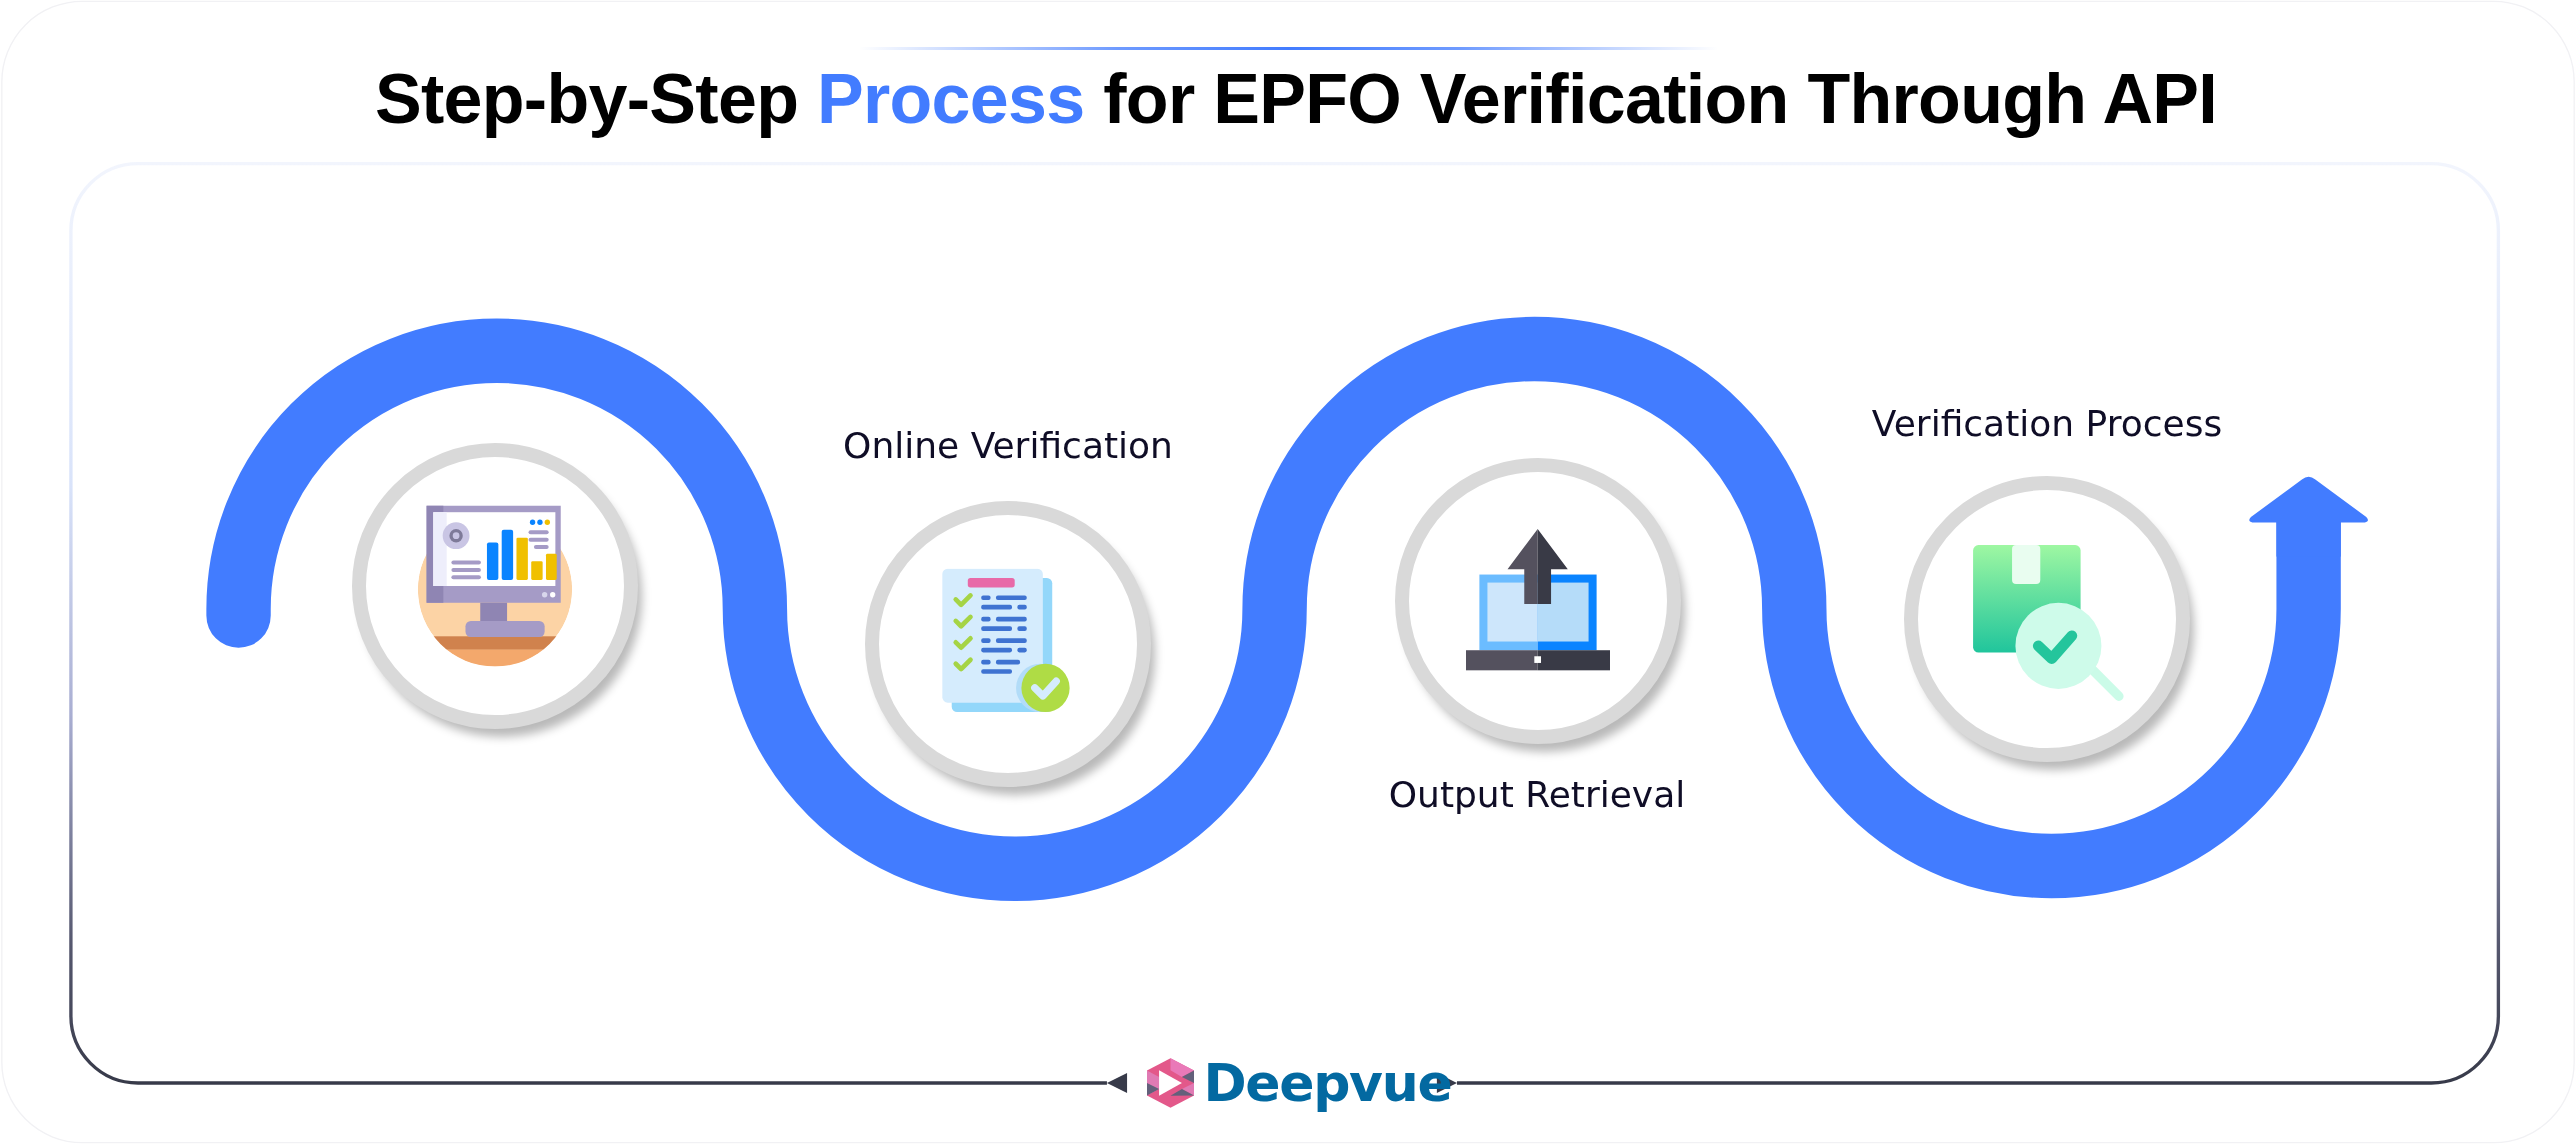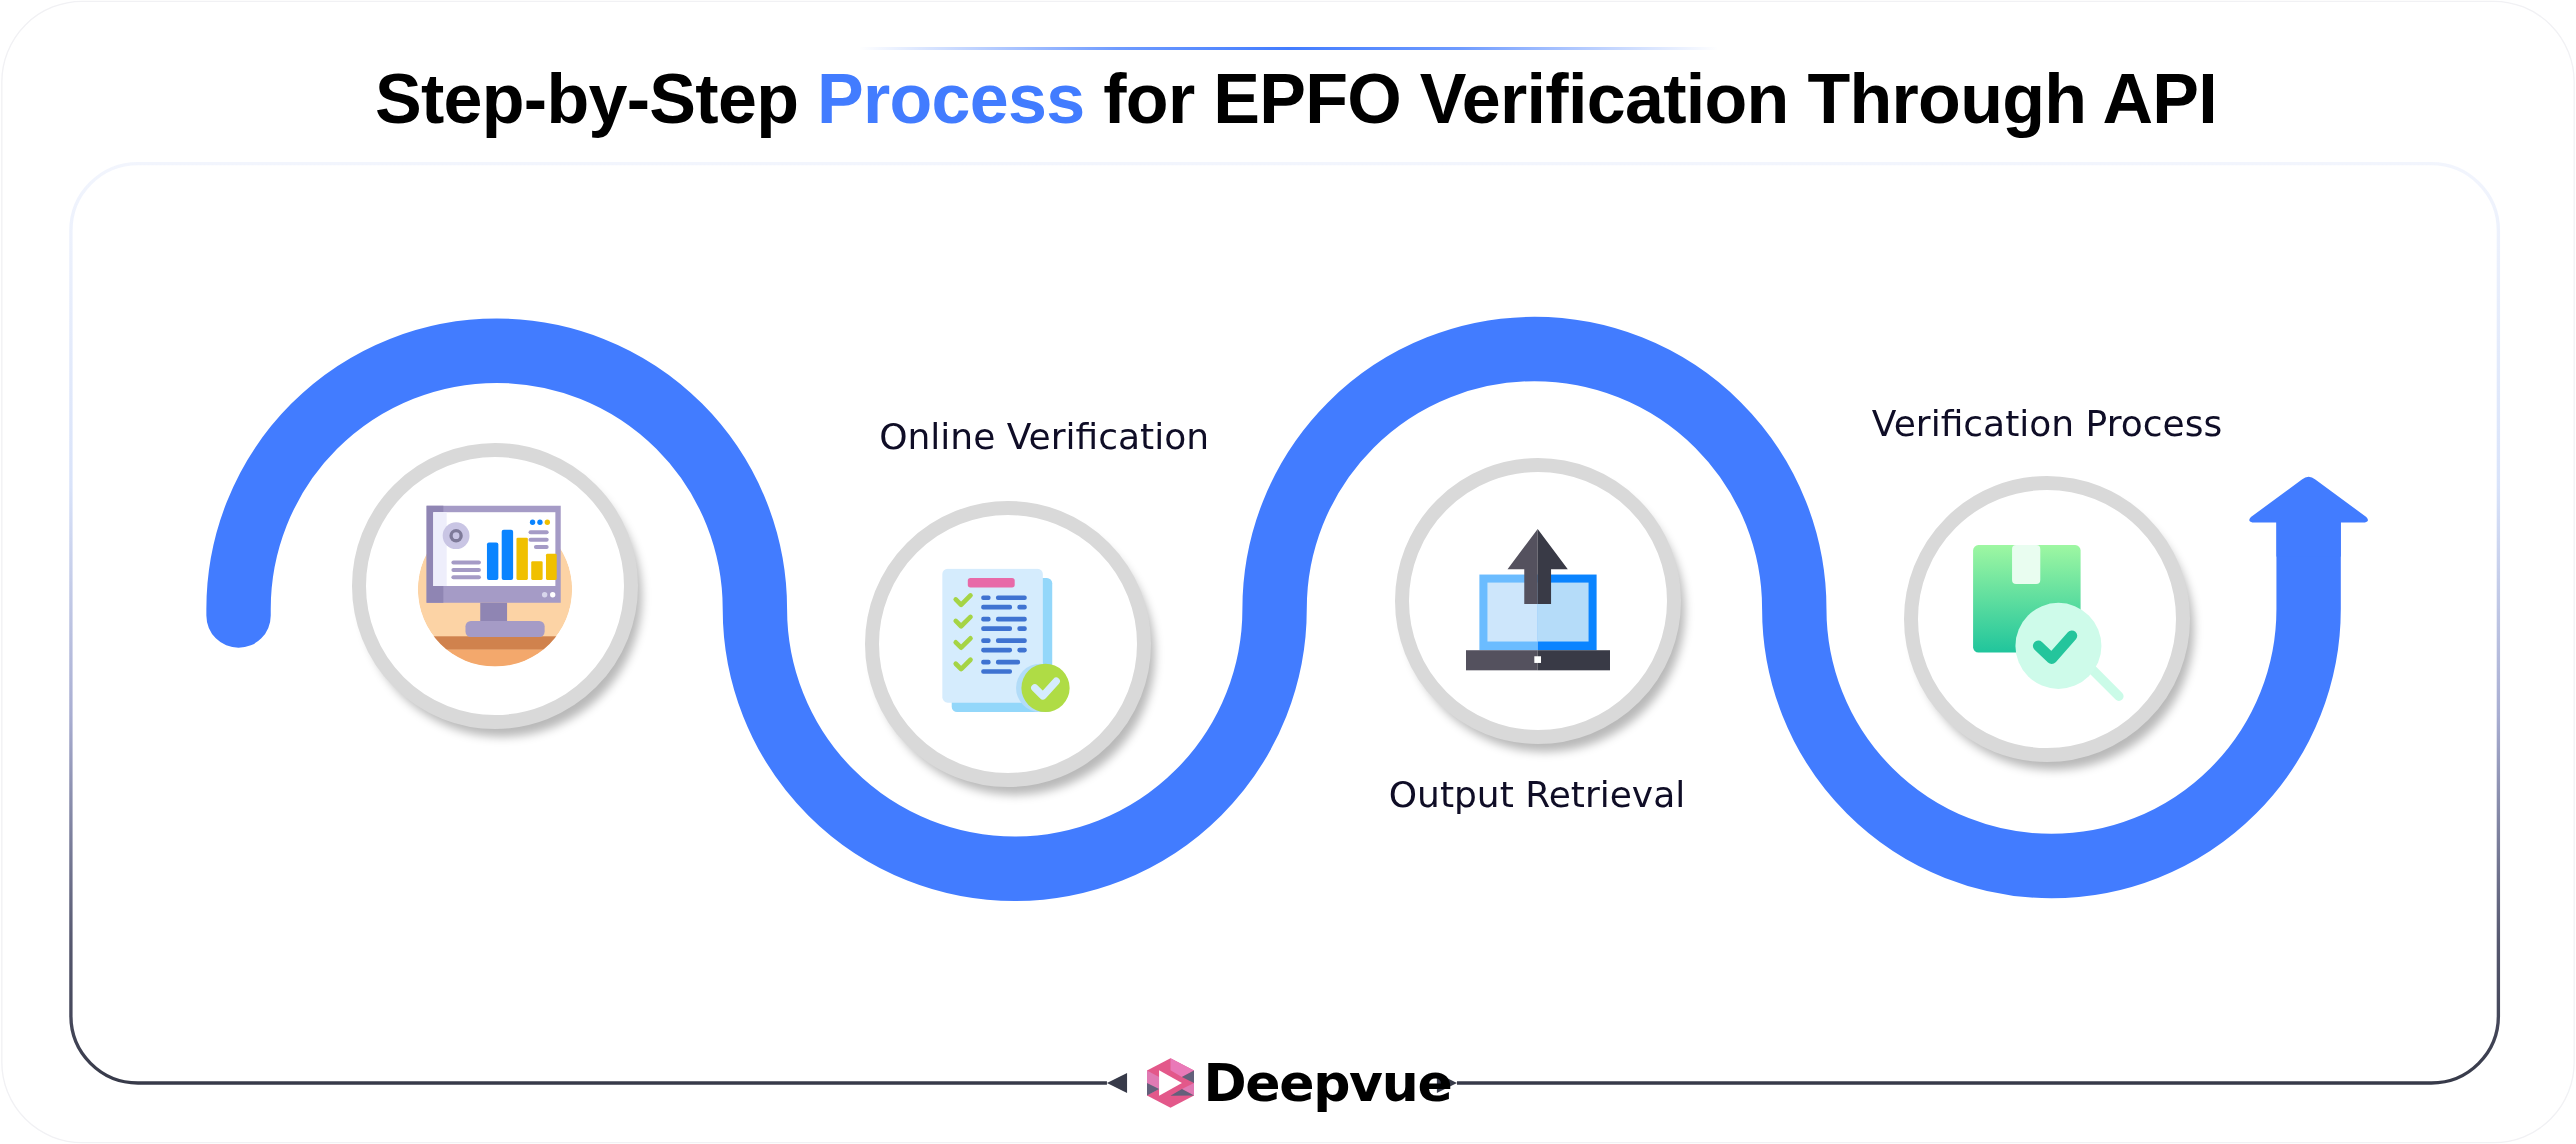--- a/index.html
+++ b/index.html
@@ -9,21 +9,21 @@
   .title { position:absolute; left:8px; top:59px; width:2576px; text-align:center;
     font-family:"Liberation Sans", sans-serif; font-weight:700; font-size:70px; color:#000; letter-spacing:-0.7px; white-space:nowrap; }
   .title .accent { color:#427cff; }
   .frame { position:absolute; left:0; top:0; width:2576px; height:1144px; }
   .step-label { position:absolute; font-family:"DejaVu Sans", sans-serif; font-size:36px; color:#0f0d26; text-align:center; white-space:nowrap; line-height:56px; }
   .circle { position:absolute; width:286px; height:286px; border-radius:50%; box-sizing:border-box;
     border:14.8px solid #d9d9d9; background:#fff;
     box-shadow: 6.7px 10.7px 9.4px -2.7px rgba(0,0,0,0.28); }
   .circle svg { position:absolute; left:50%; top:50%; transform:translate(-50%,-50%); }
   .brand { position:absolute; left:1147px; top:1053px; height:60px; display:flex; align-items:center; }
-  .brand-text { font-family:"DejaVu Sans", sans-serif; font-weight:700; font-size:52px; color:#000000; margin-left:9.4px; letter-spacing:-1.3px; }
+  .brand-text { font-family:"DejaVu Sans", sans-serif; font-weight:700; font-size:52px; color:#0369a1; margin-left:9.4px; letter-spacing:-1.3px; }
 </style>
 </head>
 <body>
 
 <div class="title-line" style="top:47px;"></div>
 <div class="title">
   <span>Step-by-Step </span><span class="accent">Process</span><span> for EPFO Verification Through API</span>
 </div>
 <div class="title-line" style="top:162px;"></div>
 
@@ -86,21 +86,21 @@
     <rect x="178" y="59" width="22" height="6" rx="3" fill="#a59bc6"></rect>
     <circle cx="194" cy="133" r="4" fill="#d8d6ec"></circle>
     <circle cx="206" cy="133" r="4" fill="#fff"></circle>
     <rect x="98" y="145" width="40" height="28" fill="#8f85b3"></rect>
     <rect x="76" y="172" width="118" height="24" rx="8" fill="#a59bc6"></rect>
   </svg>
 </div>
 <div class="step-label" style="left:360px; top:753px; width:268px;">
 </div>
 
-<div class="step-label" style="left:807px; top:409px; width:402px;text-align:right;">
+<div class="step-label" style="left:807px; top:418px; width:402px;">
   <div>Online Verification</div>
 </div>
 <div class="circle" style="left:865px; top:501px;">
   <svg width="134" height="151" viewBox="0 0 200 225">
     <rect x="16" y="14" width="150" height="200" rx="8" fill="#93d7fa"></rect>
     <rect x="2" y="0" width="150" height="200" rx="8" fill="#d5ecfd"></rect>
     <rect x="40" y="14" width="70" height="14" rx="4" fill="#e86aa8"></rect>
     <g stroke="#a5d445" stroke-width="7" fill="none" stroke-linecap="round" stroke-linejoin="round">
       <path d="M22 46 L30 54 L44 40"></path>
       <path d="M22 78 L30 86 L44 72"></path>

